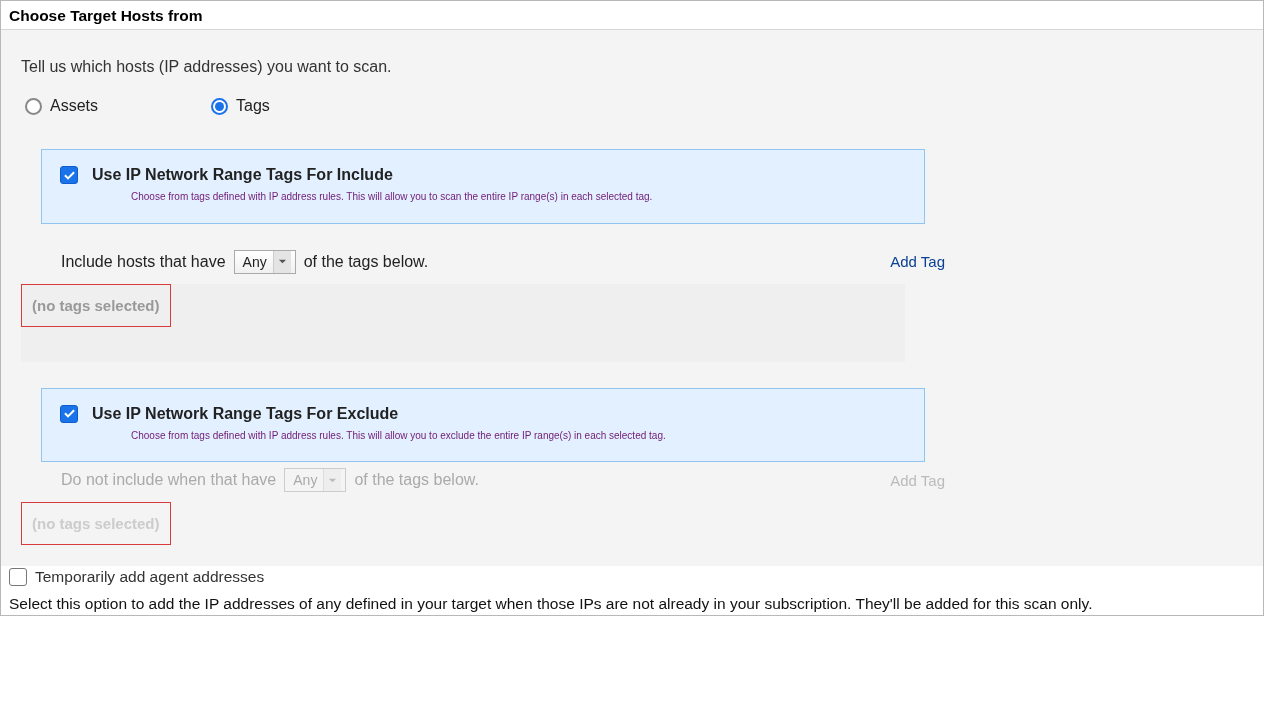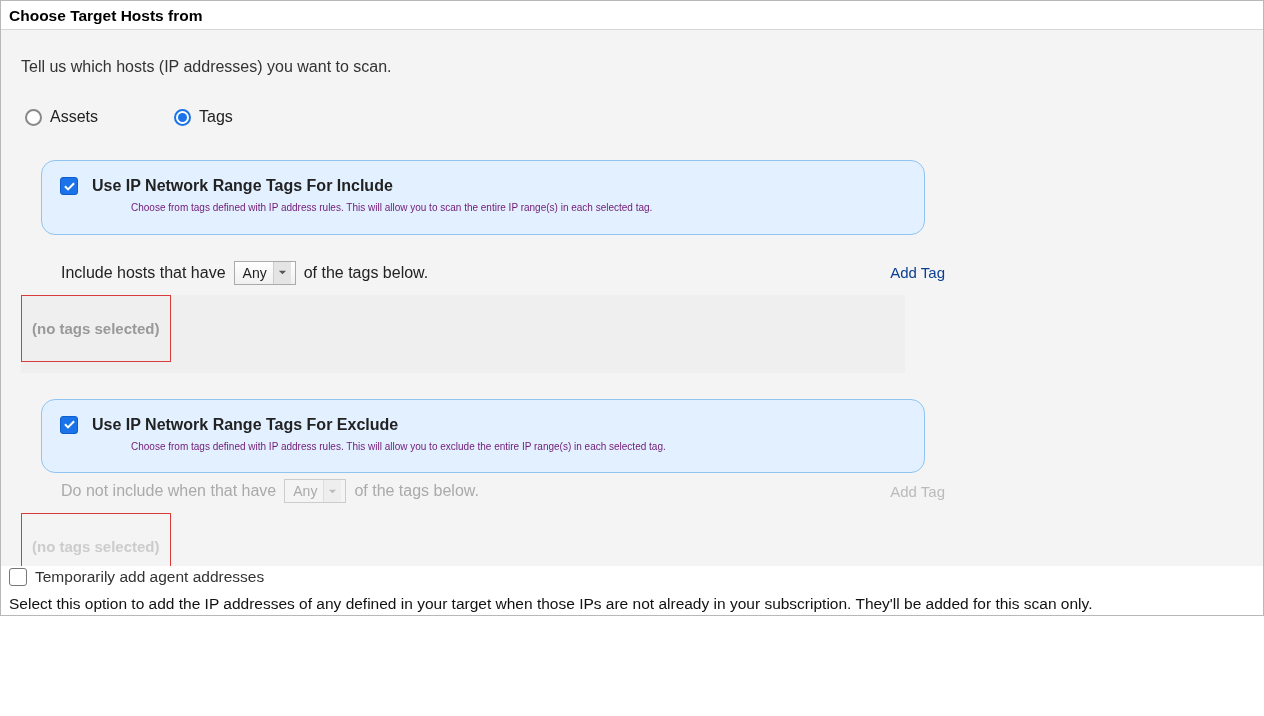--- a/index.html
+++ b/index.html
@@ -25,25 +25,25 @@
   }
   .panel-body {
     background: #f4f4f4;
     padding: 28px 20px 0 20px;
     height: calc(100% - 58px);
     overflow: hidden;
   }
   .intro {
     font-size: 16px;
     color: #333;
-    margin-bottom: 32px;
+    margin-bottom: 21px;
   }
   .radio-row {
     display: flex;
-    gap: 76px;
+    gap: 113px;
     align-items: center;
     margin-bottom: 34px;
     padding-left: 4px;
   }
   .radio-item {
     display: flex;
     align-items: center;
     gap: 8px;
     cursor: pointer;
   }
@@ -69,21 +69,21 @@
     font-size: 16px;
     color: #222;
   }
   .section {
     padding-left: 20px;
     margin-bottom: 10px;
   }
   .info-box {
     background: #e2f0ff;
     border: 1px solid #91c4f0;
-    border-radius: 14px;
+    border-radius: 0;
     padding: 16px 18px 18px 18px;
     display: flex;
     gap: 14px;
     width: 884px;
     margin-bottom: 26px;
   }
   .checkbox {
     width: 18px; height: 18px;
     border-radius: 3px;
     background: #fff;
@@ -153,21 +153,21 @@
     width: 884px;
     height: 78px;
     background: #efefef;
     margin-bottom: 26px;
     position: relative;
   }
   .no-tags-box {
     position: absolute;
     top: 0; left: 0;
     border: 1.5px solid #d93a3a;
-    padding: 24px 10px;
+    padding: 12px 10px;
     font-weight: bold;
     font-size: 15px;
     color: #999;
     background: transparent;
   }
   .no-tags-box.dim { color: #ccc; }
   .footer {
     position: absolute;
     bottom: 0; left: 0; right: 0;
     background: #fff;

